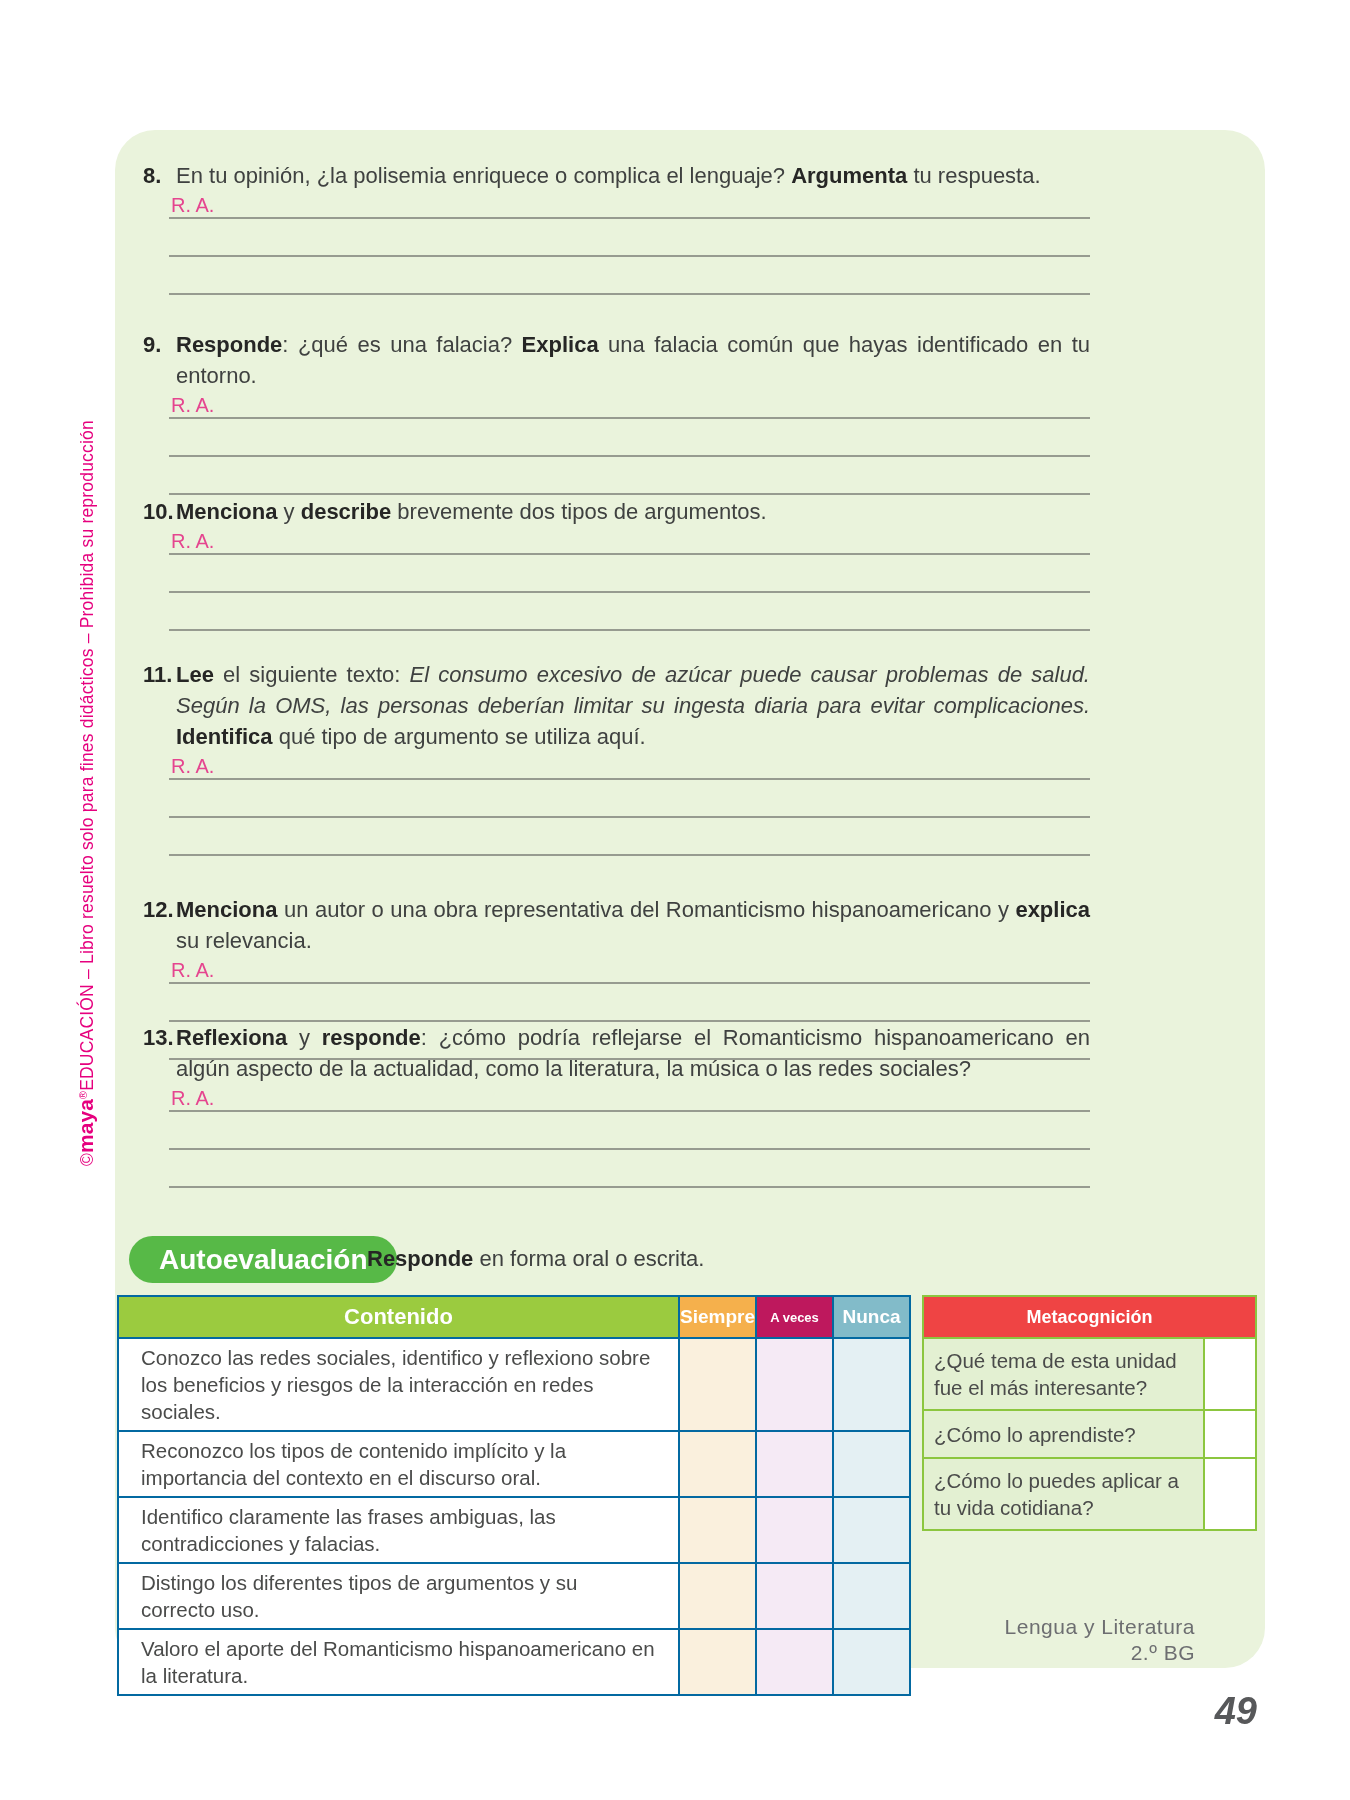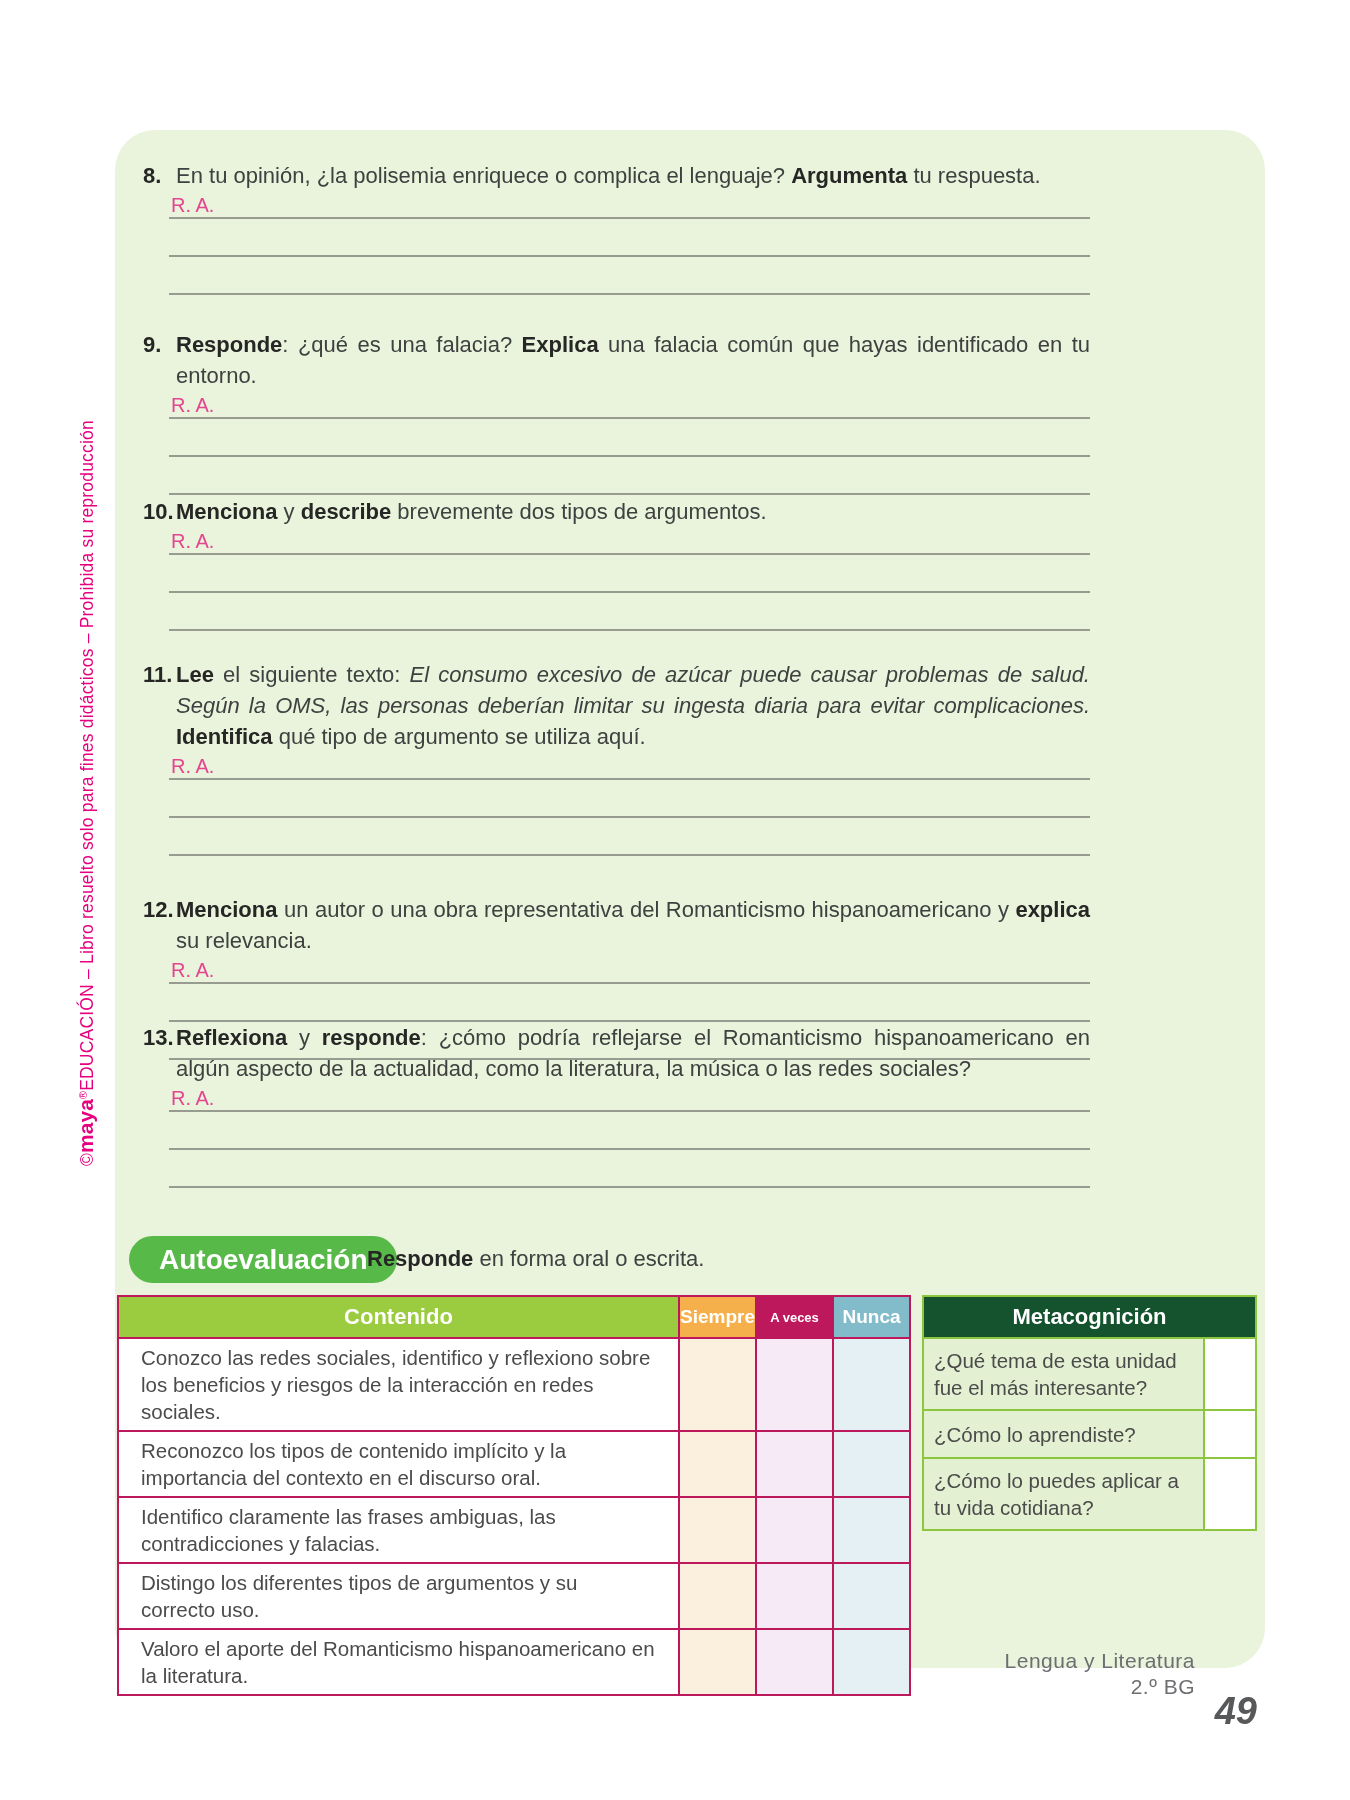--- a/index.html
+++ b/index.html
@@ -33,42 +33,42 @@
   
   .badge { position:absolute; left:14px; top:1106px; height:47px; padding:0 30px;
            background:#57B947; border-radius:24px; display:flex; align-items:center; }
   .badge span { color:#ffffff; font-weight:bold; font-size:28px; }
   .instruction { position:absolute; left:252px; top:1116px; font-size:22px; color:#3F4140; }
   .instruction .seg-b { font-weight:bold; color:#262625; }
 
   
   table { border-collapse:collapse; table-layout:fixed; }
   .content-table { position:absolute; left:2px; top:1165px; width:792px; }
-  .content-table th, .content-table td { border:2px solid #be185d;margin-top:38px; }
+  .content-table th, .content-table td { border:2px solid #0369a1;margin-top:38px; }
   .content-table th { height:42px; color:#ffffff; font-weight:bold; }
   th.h-contenido { background:#9BCB3F; font-size:22px; }
   th.h-siempre  { background:#F5B04C; font-size:19px; border-left-color:#ffffff; }
   th.h-aveces   { background:#be185d; font-size:13px; border-left-color:#ffffff; }
   th.h-nunca    { background:#82BBC9; font-size:19px; border-left-color:#ffffff; }
   .content-table td.stmt { background:#ffffff; font-size:20.5px; line-height:27px;
                            color:#4A4B4A; padding:5px 22px; }
   td.c-siempre { background:#FAF0DD; }
   td.c-aveces  { background:#F5EAF5; }
   td.c-nunca   { background:#E4F0F3; }
   .content-table tr.r2 td.stmt, .content-table tr.r5 td.stmt { }
 
   .meta-table { position:absolute; left:807px; top:1165px; width:333px; }
   .meta-table th, .meta-table td { border:2px solid #8CC63F; }
-  .meta-table th { height:42px; background:#14532d; color:#ffffff; font-weight:bold; font-size:22px; }
+  .meta-table th { height:42px; background:#ef4444; color:#ffffff; font-weight:bold; font-size:18px; }
   .meta-table td.mq { background:#E3F0D2; font-size:20.5px; line-height:27px;
                       color:#4A4B4A; padding:8px 10px; height:64px; }
   .meta-table td.ma { background:#ffffff; }
 
   
-  .footer-meta { position:absolute; right:155px; top:1648px; text-align:right;
+  .footer-meta { position:absolute; right:155px; top:1614px; text-align:right;
                  font-size:21px; line-height:26px; color:#6D6E71; letter-spacing:.5px; }
   .footer-page { position:absolute; right:93px; top:1690px; font-size:38px;
                  font-weight:bold; color:#57585A;font-style:italic; }
 </style>
 </head>
 <body>
 
 <div class="stage">
 
   <div class="watermark"><span>©</span><span class="seg-b">maya</span><span class="seg-reg">®</span><span>EDUCACIÓN – Libro resuelto solo para fines didácticos – Prohibida su reproducción</span></div>

